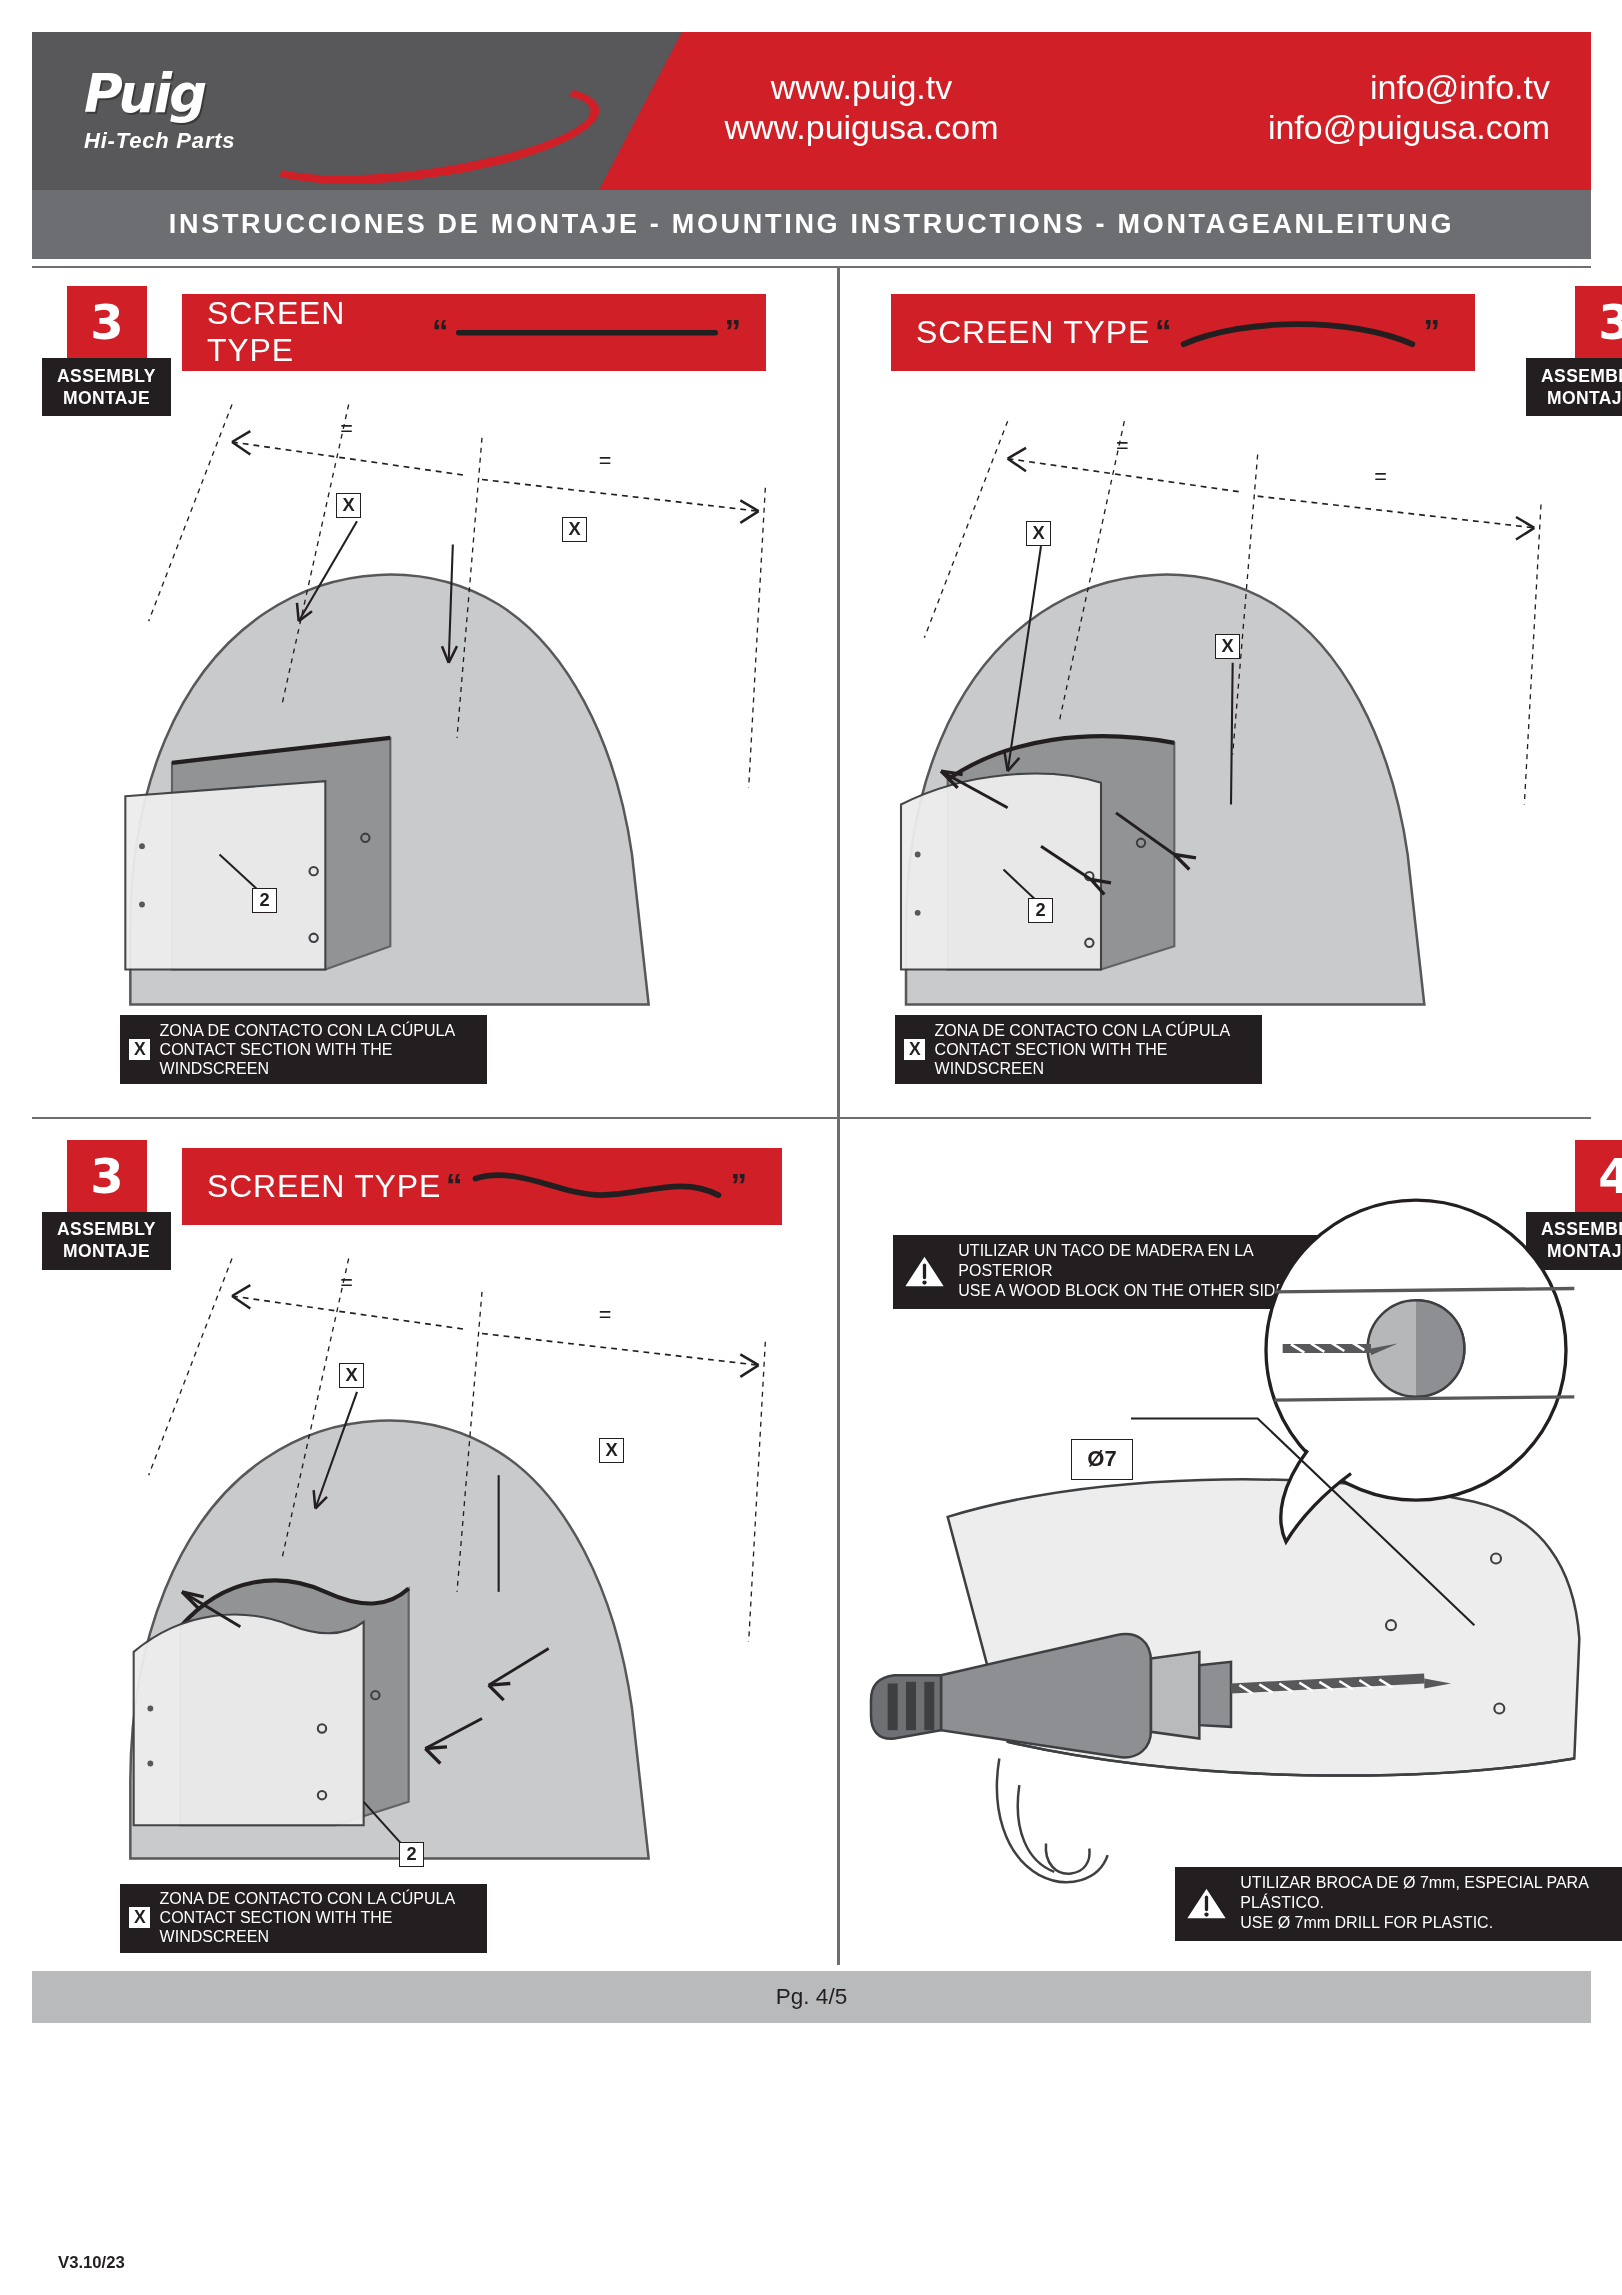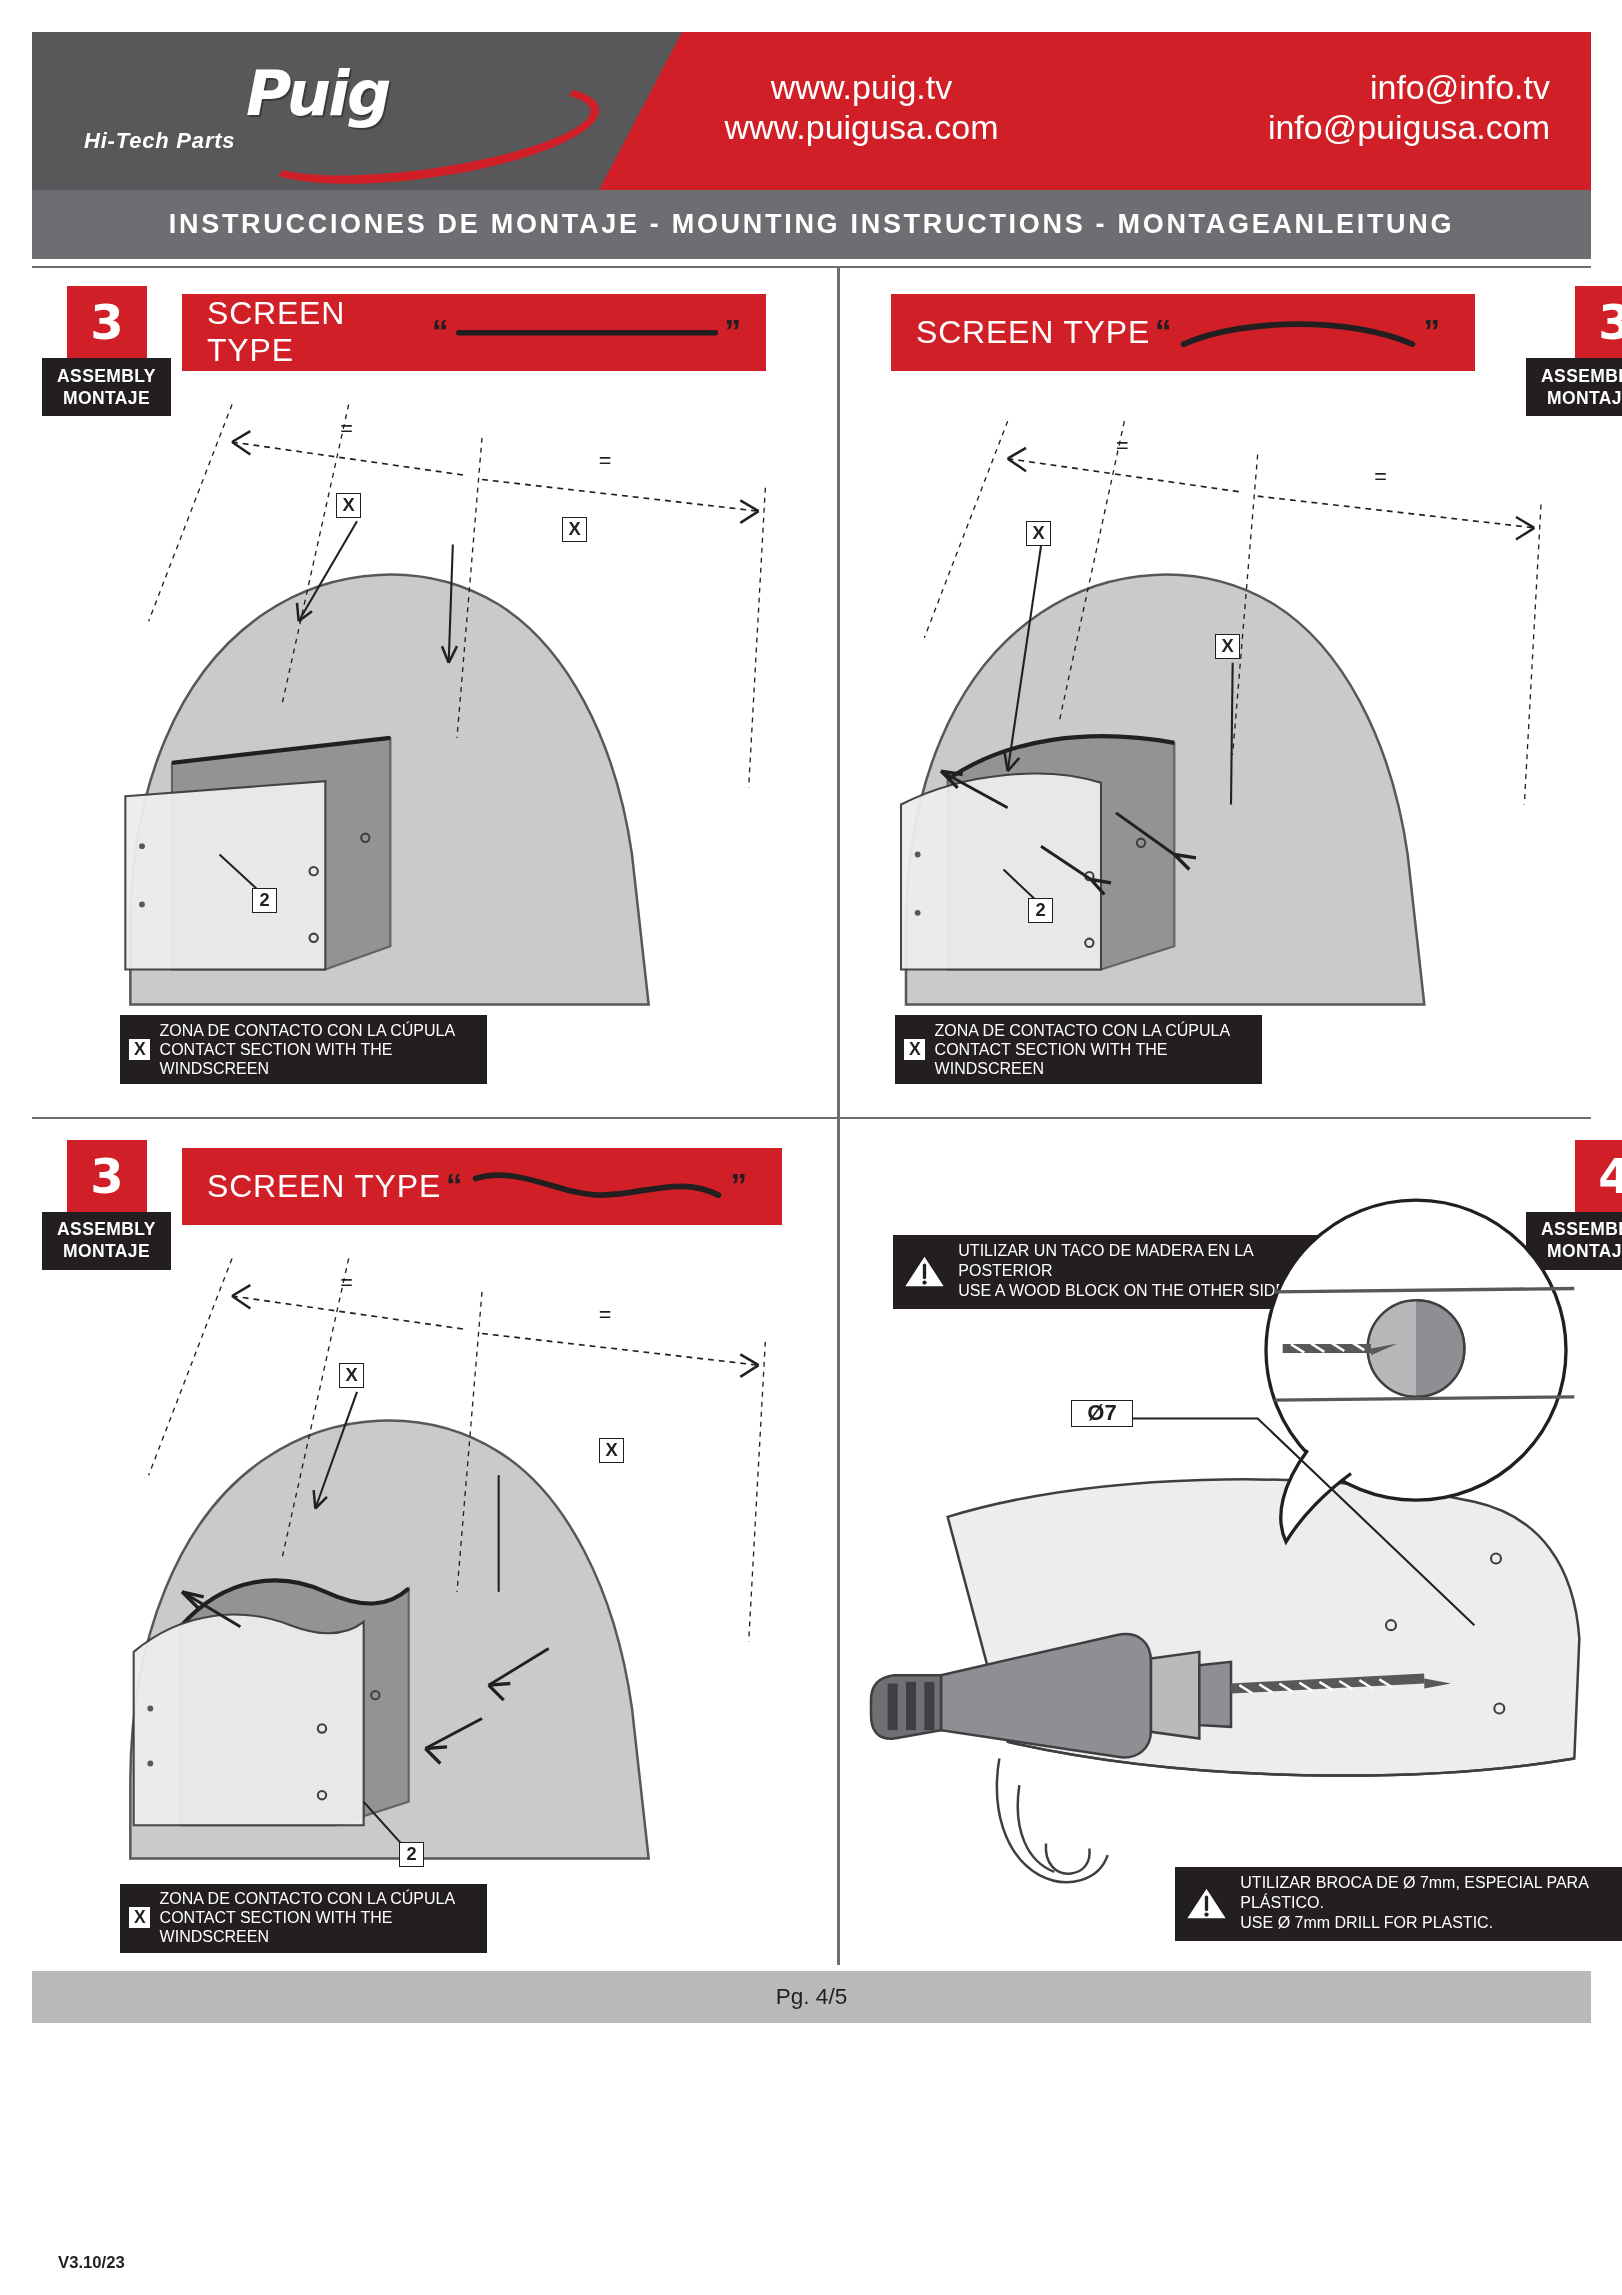--- a/index.html
+++ b/index.html
@@ -37,26 +37,25 @@
   }
   .logo-wrap {
     position: absolute;
     left: 52px; top: 23px;
     width: 467px; height: 117px;
   }
   .logo-text {
     font-family: "DejaVu Sans", sans-serif;
     font-style: italic;
     font-weight: bold;
-    font-size: 62px;
+    font-size: 53px;
     color: #ffffff;
     letter-spacing: -2.5px;
     line-height: 78px;
     text-shadow: 1.7px 1.7px 0 #3a3a3c;
-    text-align: center;
   }
   .logo-sub {
     font-family: "Liberation Sans", sans-serif;
     font-style: italic;
     font-weight: bold;
     font-size: 22px;
     color: #ffffff;
     letter-spacing: 0.8px;
     margin-top: -5px;
   }
@@ -258,21 +257,21 @@
   .tag {
     position: absolute;
     background: #ffffff;
     border: 1.7px solid #231f20;
     color: #231f20;
     font-weight: bold;
     font-size: 18.3px;
     width: 25px; height: 25px;
     display: flex; align-items: center; justify-content: center;
   }
-  .tag.wide { width: 62px; height: 27px; font-size: 22px; }
+  .tag.wide { width: 62px; height: 41px; font-size: 22px; margin-top: 39px; }
 
   
   .footer {
     position: relative;
     width: 1559px;
     height: 52px;
     margin-top: 8.3px;
     background: #b8babc;
     display: flex;
     align-items: center;

